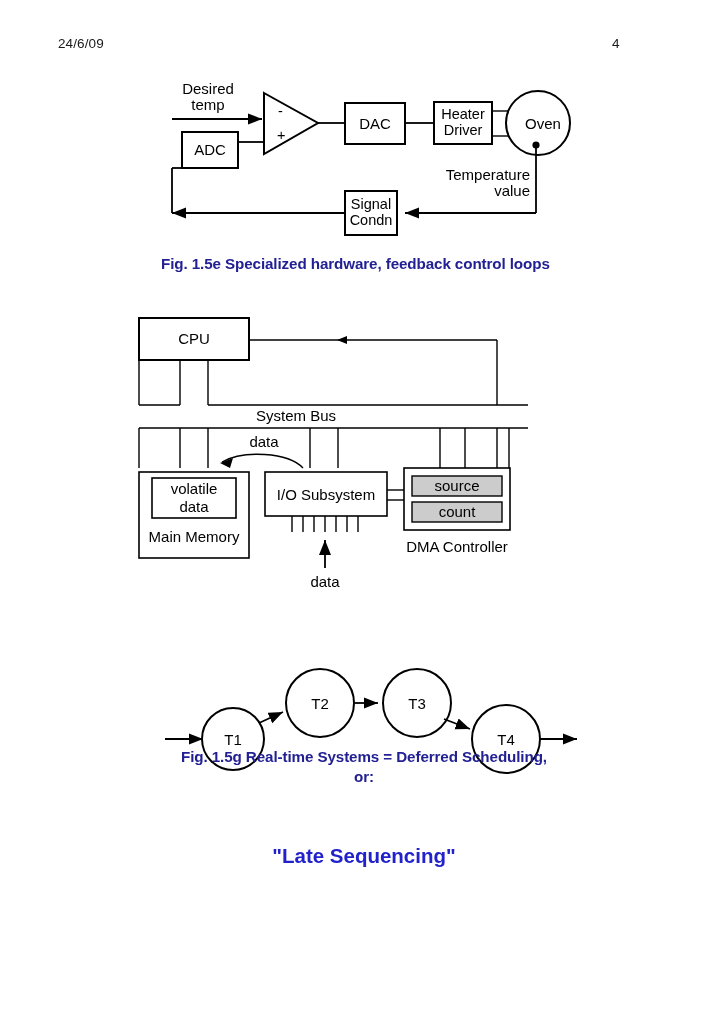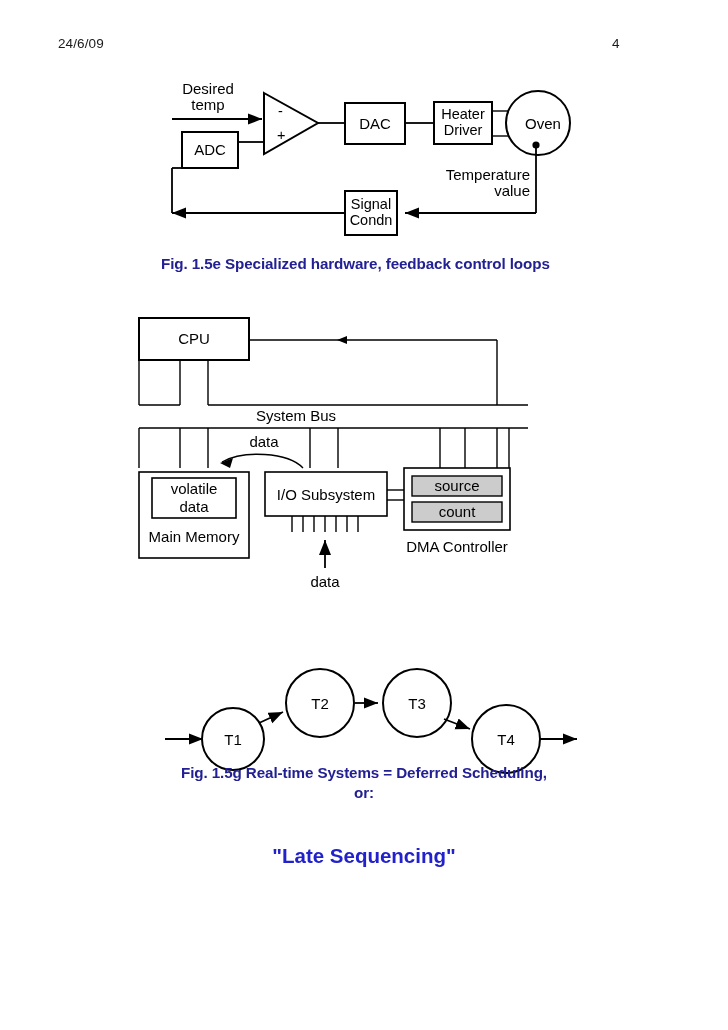--- a/index.html
+++ b/index.html
@@ -43,21 +43,21 @@
     font-weight: bold;
     color: #222093;
     font-size: 15.2px;
     letter-spacing: -0.1px;
     white-space: nowrap;
   }
   .caption-e { left: 143px; top: 255px; margin-left: 18px; }
   .caption-f { left: 170px; top: 608px; }
   .caption-g {
     left: 104px;
-    top: 763px;
+    top: 747px;
     width: 520px;
     text-align: center;
     white-space: normal;
     line-height: 1.32;
   }
   .late-seq {
     position: absolute;
     left: 104px;
     top: 844px;
     width: 520px;

